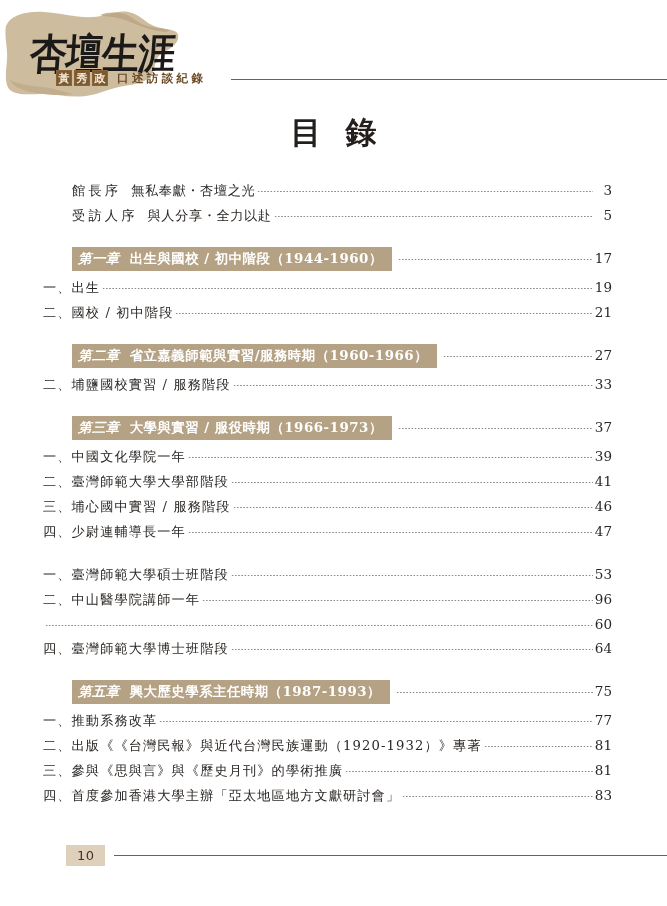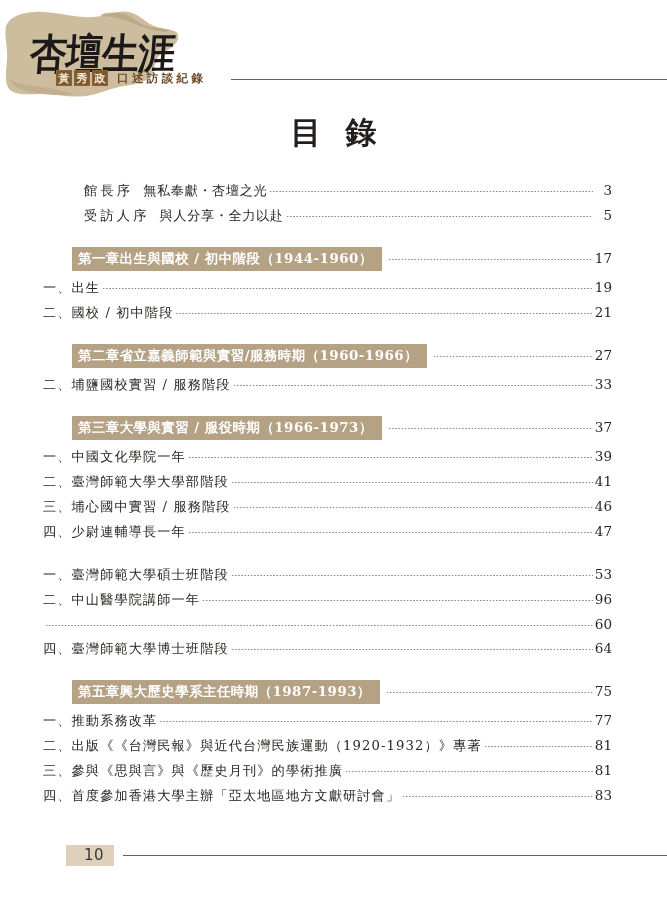--- a/index.html
+++ b/index.html
@@ -130,41 +130,41 @@
     text-align: right;
     min-width: 17px;
   }
 
   
   .preface-row {
     padding-left: 72px;
     padding-right: 55px;
   }
   .preface-row .label { letter-spacing: 0.6px; }
-  .preface-row .role { letter-spacing: 3.2px; margin-right: 10px; margin-left: 12px; }
+  .preface-row .role { letter-spacing: 3.2px; margin-right: 10px; }
 
   
   .chapter-group { margin-top: 18px; }
   .chapter-head-row {
     padding-left: 72px;
     padding-right: 55px;
     margin-bottom: 4px;
   }
   .chapter-band {
     background: #b5a184;
     color: #ffffff;
     font-weight: bold;
     font-size: 13.4px;
     line-height: 21px;
     padding: 1px 9px 2px 6px;
     letter-spacing: 0.5px;
     font-family: "DejaVu Serif", "Liberation Serif", serif;
     white-space: nowrap;
   }
-  .chapter-band .ch-num { margin-right: 0; }
+  .chapter-band .ch-num { margin-right: 10px; font-style: italic; }
   .chapter-head-row .leader { margin-left: 6px; }
 
   
   .sub-row {
     padding-left: 43px;
     padding-right: 55px;
   }
   .sub-row .label { letter-spacing: 1.1px; }
 
   
@@ -173,23 +173,23 @@
     left: 0; top: 843px;
     width: 667px; height: 24px;
     display: flex;
     align-items: center;
   }
   #page-number-box {
     margin-left: 66px;
     background: #dfd0bc;
     color: #3b3733;
     font-family: "DejaVu Sans", sans-serif;
-    font-size: 15px;
+    font-size: 13px;
     line-height: 19px;
-    padding: 1px 10px 1px 18px;
+    padding: 1px 10px 1px 11px;
     letter-spacing: 0.5px;
   }
   #footer-rule {
     flex: 1 1 auto;
     height: 0;
     border-top: 1px solid #8a5a2b;
     margin-left: 9px;
     margin-right: 0;
   }
 </style>

